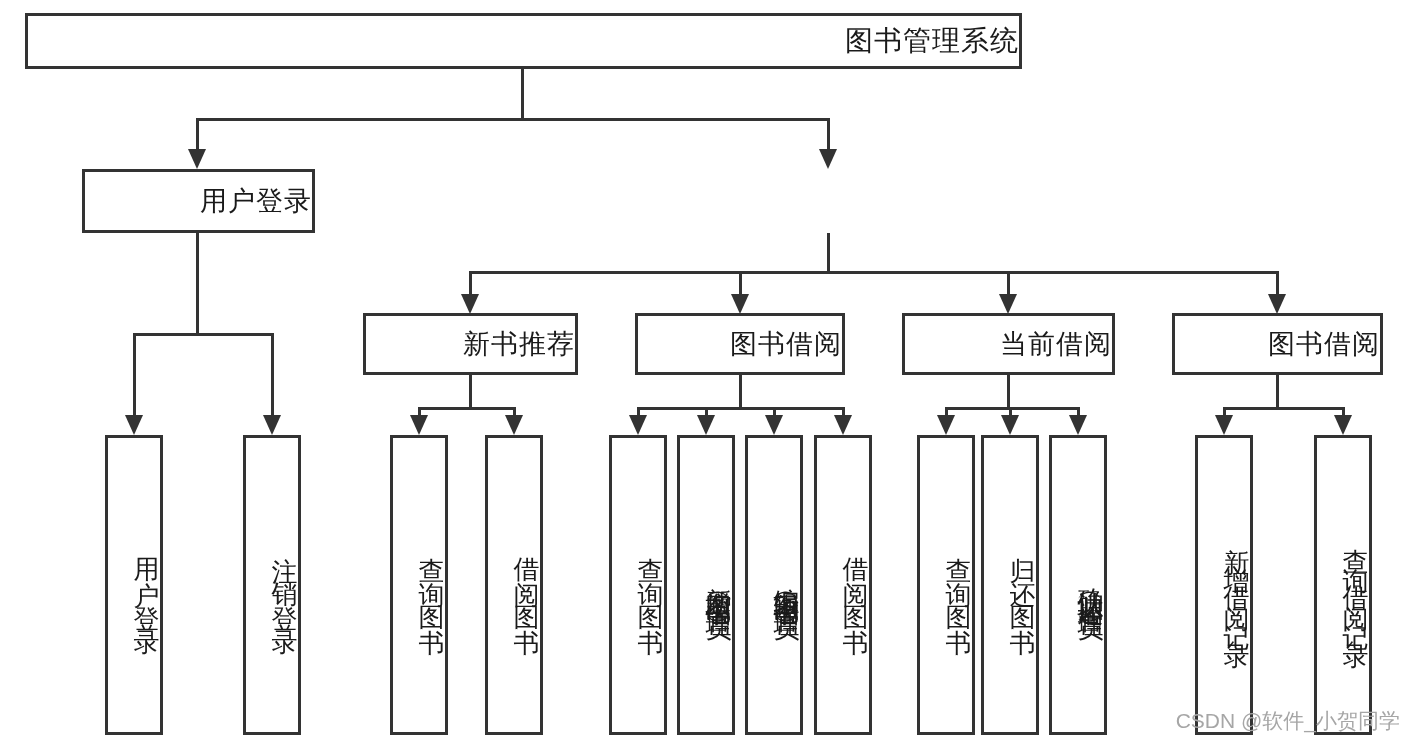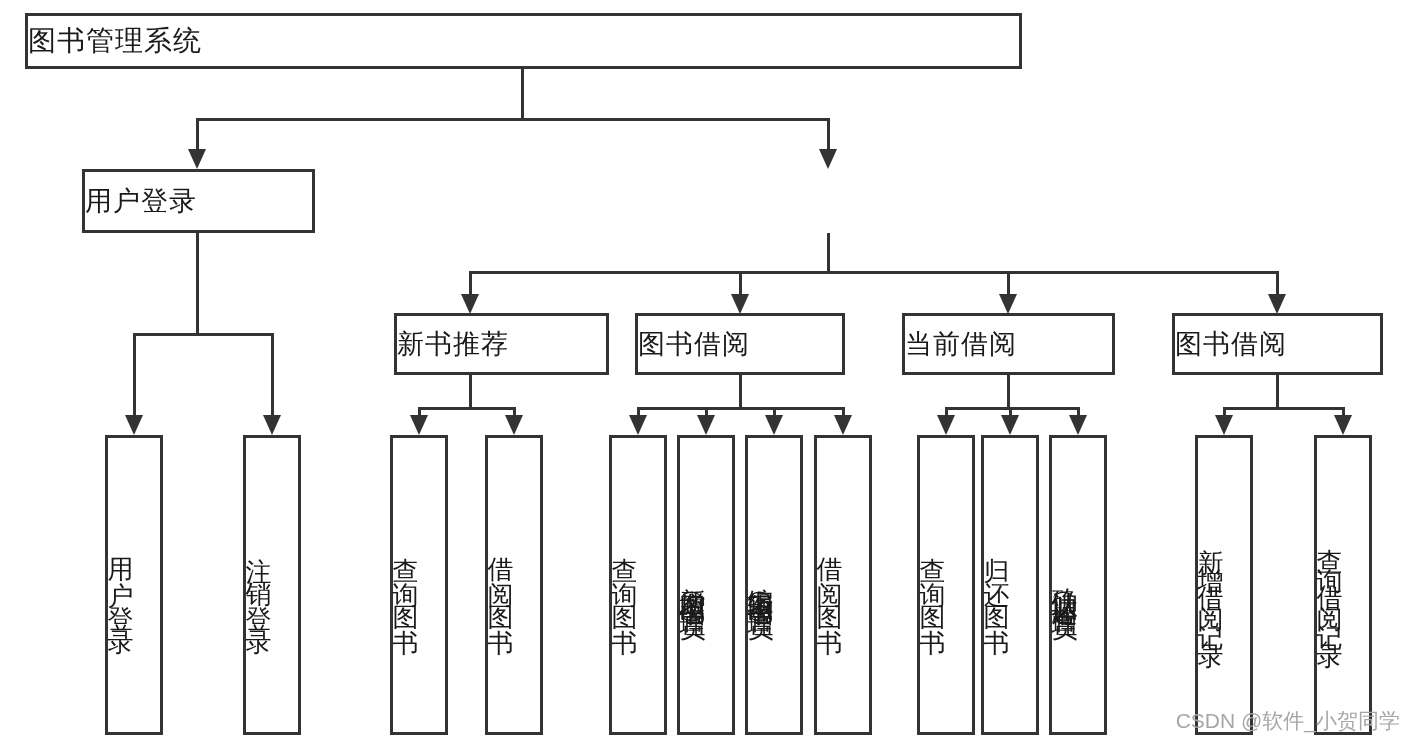--- a/index.html
+++ b/index.html
@@ -8,21 +8,21 @@
   html,body{margin:0;padding:0;background:#ffffff;}
   .stage{
     position:relative; width:1405px; height:747px; background:#ffffff;
     overflow:hidden;
     font-family:"Liberation Sans","DejaVu Sans",sans-serif;
     color:var(--text);
   }
   .box{
     position:absolute; box-sizing:border-box;
     background:var(--box-bg); border:3px solid var(--line);
-    display:flex; align-items:center; justify-content:flex-start;
+    display:flex; align-items:center; justify-content:flex-end;
     z-index:2;
   }
   .hlabel{font-size:27px; letter-spacing:1px; white-space:nowrap;}
   .root .hlabel{font-size:28px;}
   .leaf{width:58px; height:300px; top:435px;}
   .vtext{
     writing-mode:vertical-rl; text-orientation:mixed;
     font-size:26px; line-height:1; white-space:nowrap;
   }
   .h{position:absolute; height:3px; background:var(--line); z-index:1;}
@@ -100,21 +100,21 @@
   <div class="arr" style="left:1334px;top:415px;"></div>
 
   <div class="box root" style="left:25px;top:13px;width:997px;height:56px;">
     <span class="hlabel">图书管理系统</span>
   </div>
 
   <div class="box" style="left:82px;top:169px;width:233px;height:64px;">
     <span class="hlabel">用户登录</span>
   </div>
 
-  <div class="box" style="left:363px;top:313px;width:215px;height:62px;margin-left:31px;">
+  <div class="box" style="left:363px;top:313px;width:215px;height:62px;">
     <span class="hlabel">新书推荐</span>
   </div>
   <div class="box" style="left:902px;top:313px;width:213px;height:62px;">
     <span class="hlabel">当前借阅</span>
   </div>
   <div class="box" style="left:635px;top:313px;width:210px;height:62px;">
     <span class="hlabel">图书借阅</span>
   </div>
   <div class="box" style="left:1172px;top:313px;width:211px;height:62px;">
     <span class="hlabel">图书借阅</span>

